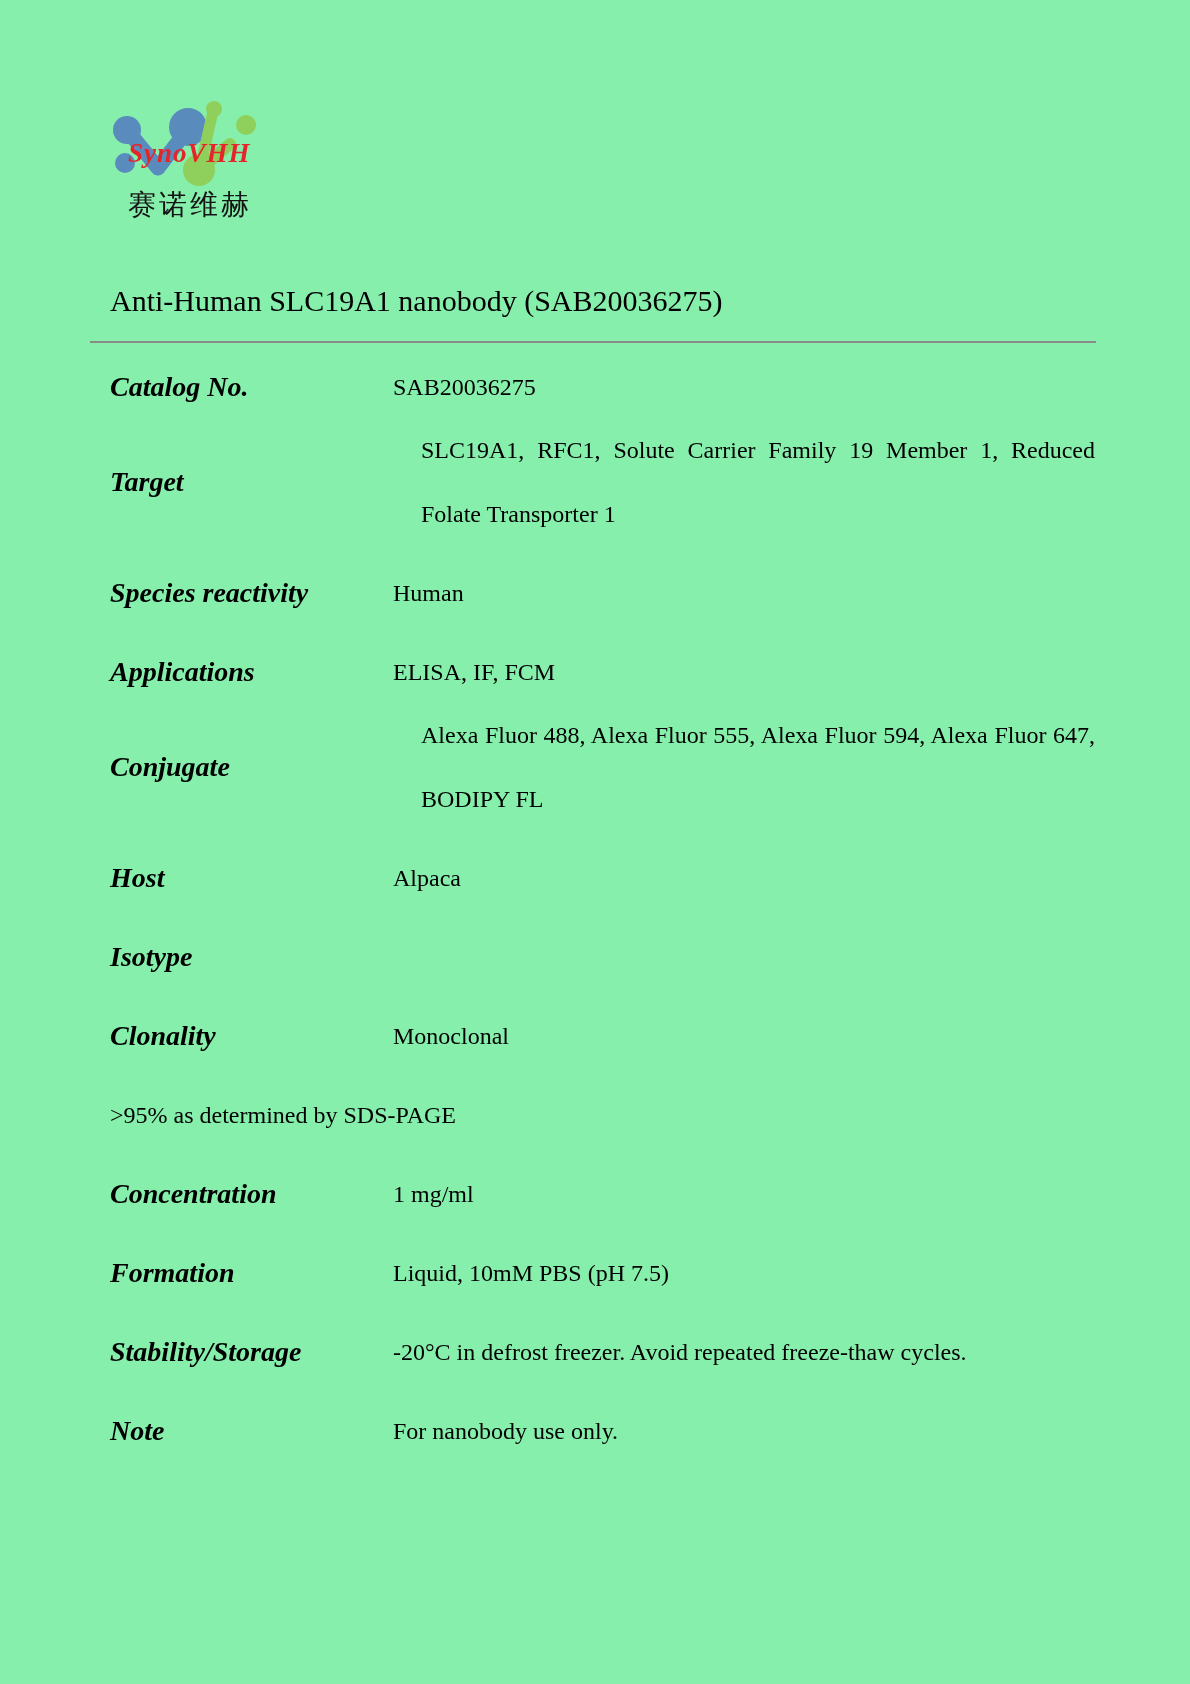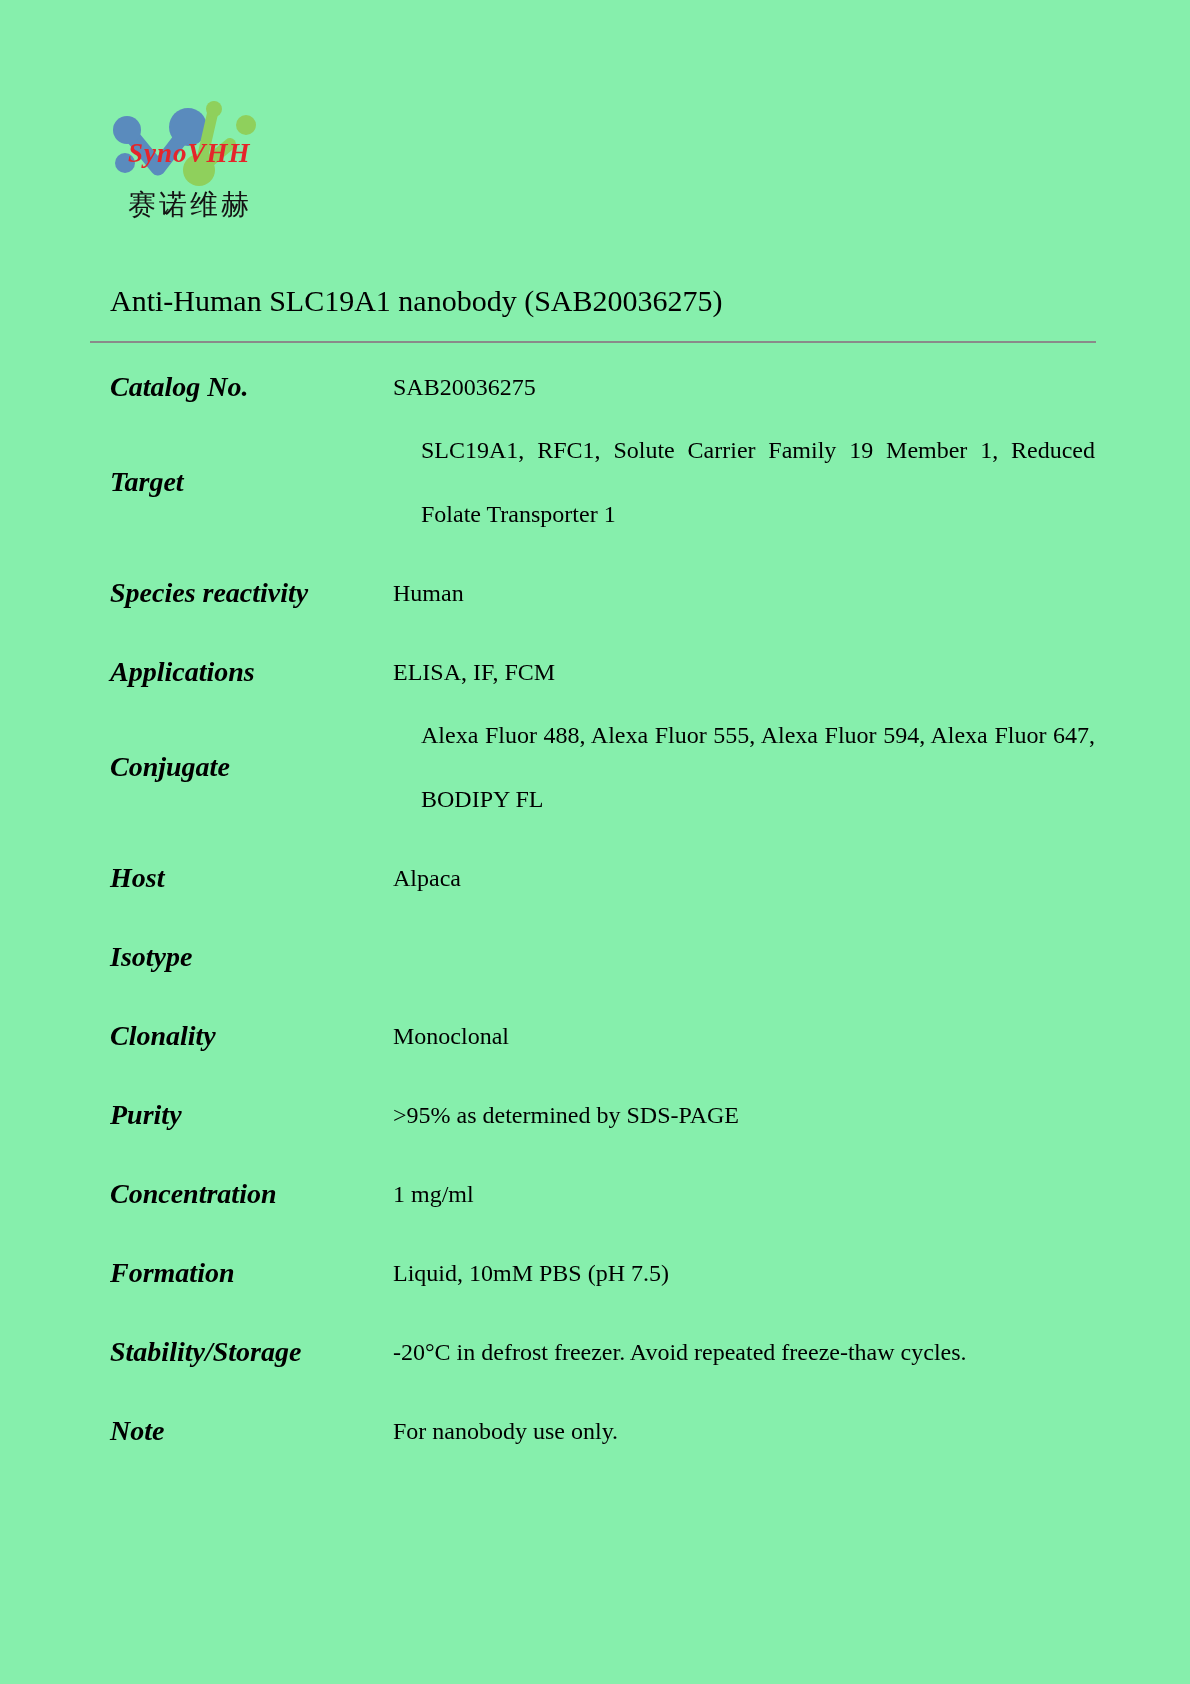--- a/index.html
+++ b/index.html
@@ -123,21 +123,20 @@
     <div class="row">
       <div class="label">Isotype</div>
     </div>
 
     <div class="row">
       <div class="label">Clonality</div>
       <div class="value">Monoclonal</div>
     </div>
 
     <div class="row">
-      <div class="label">Purity</div>
       <div class="value">&gt;95% as determined by SDS-PAGE</div>
     </div>
 
     <div class="row">
       <div class="label">Concentration</div>
       <div class="value">1 mg/ml</div>
     </div>
 
     <div class="row">
       <div class="label">Formation</div>

